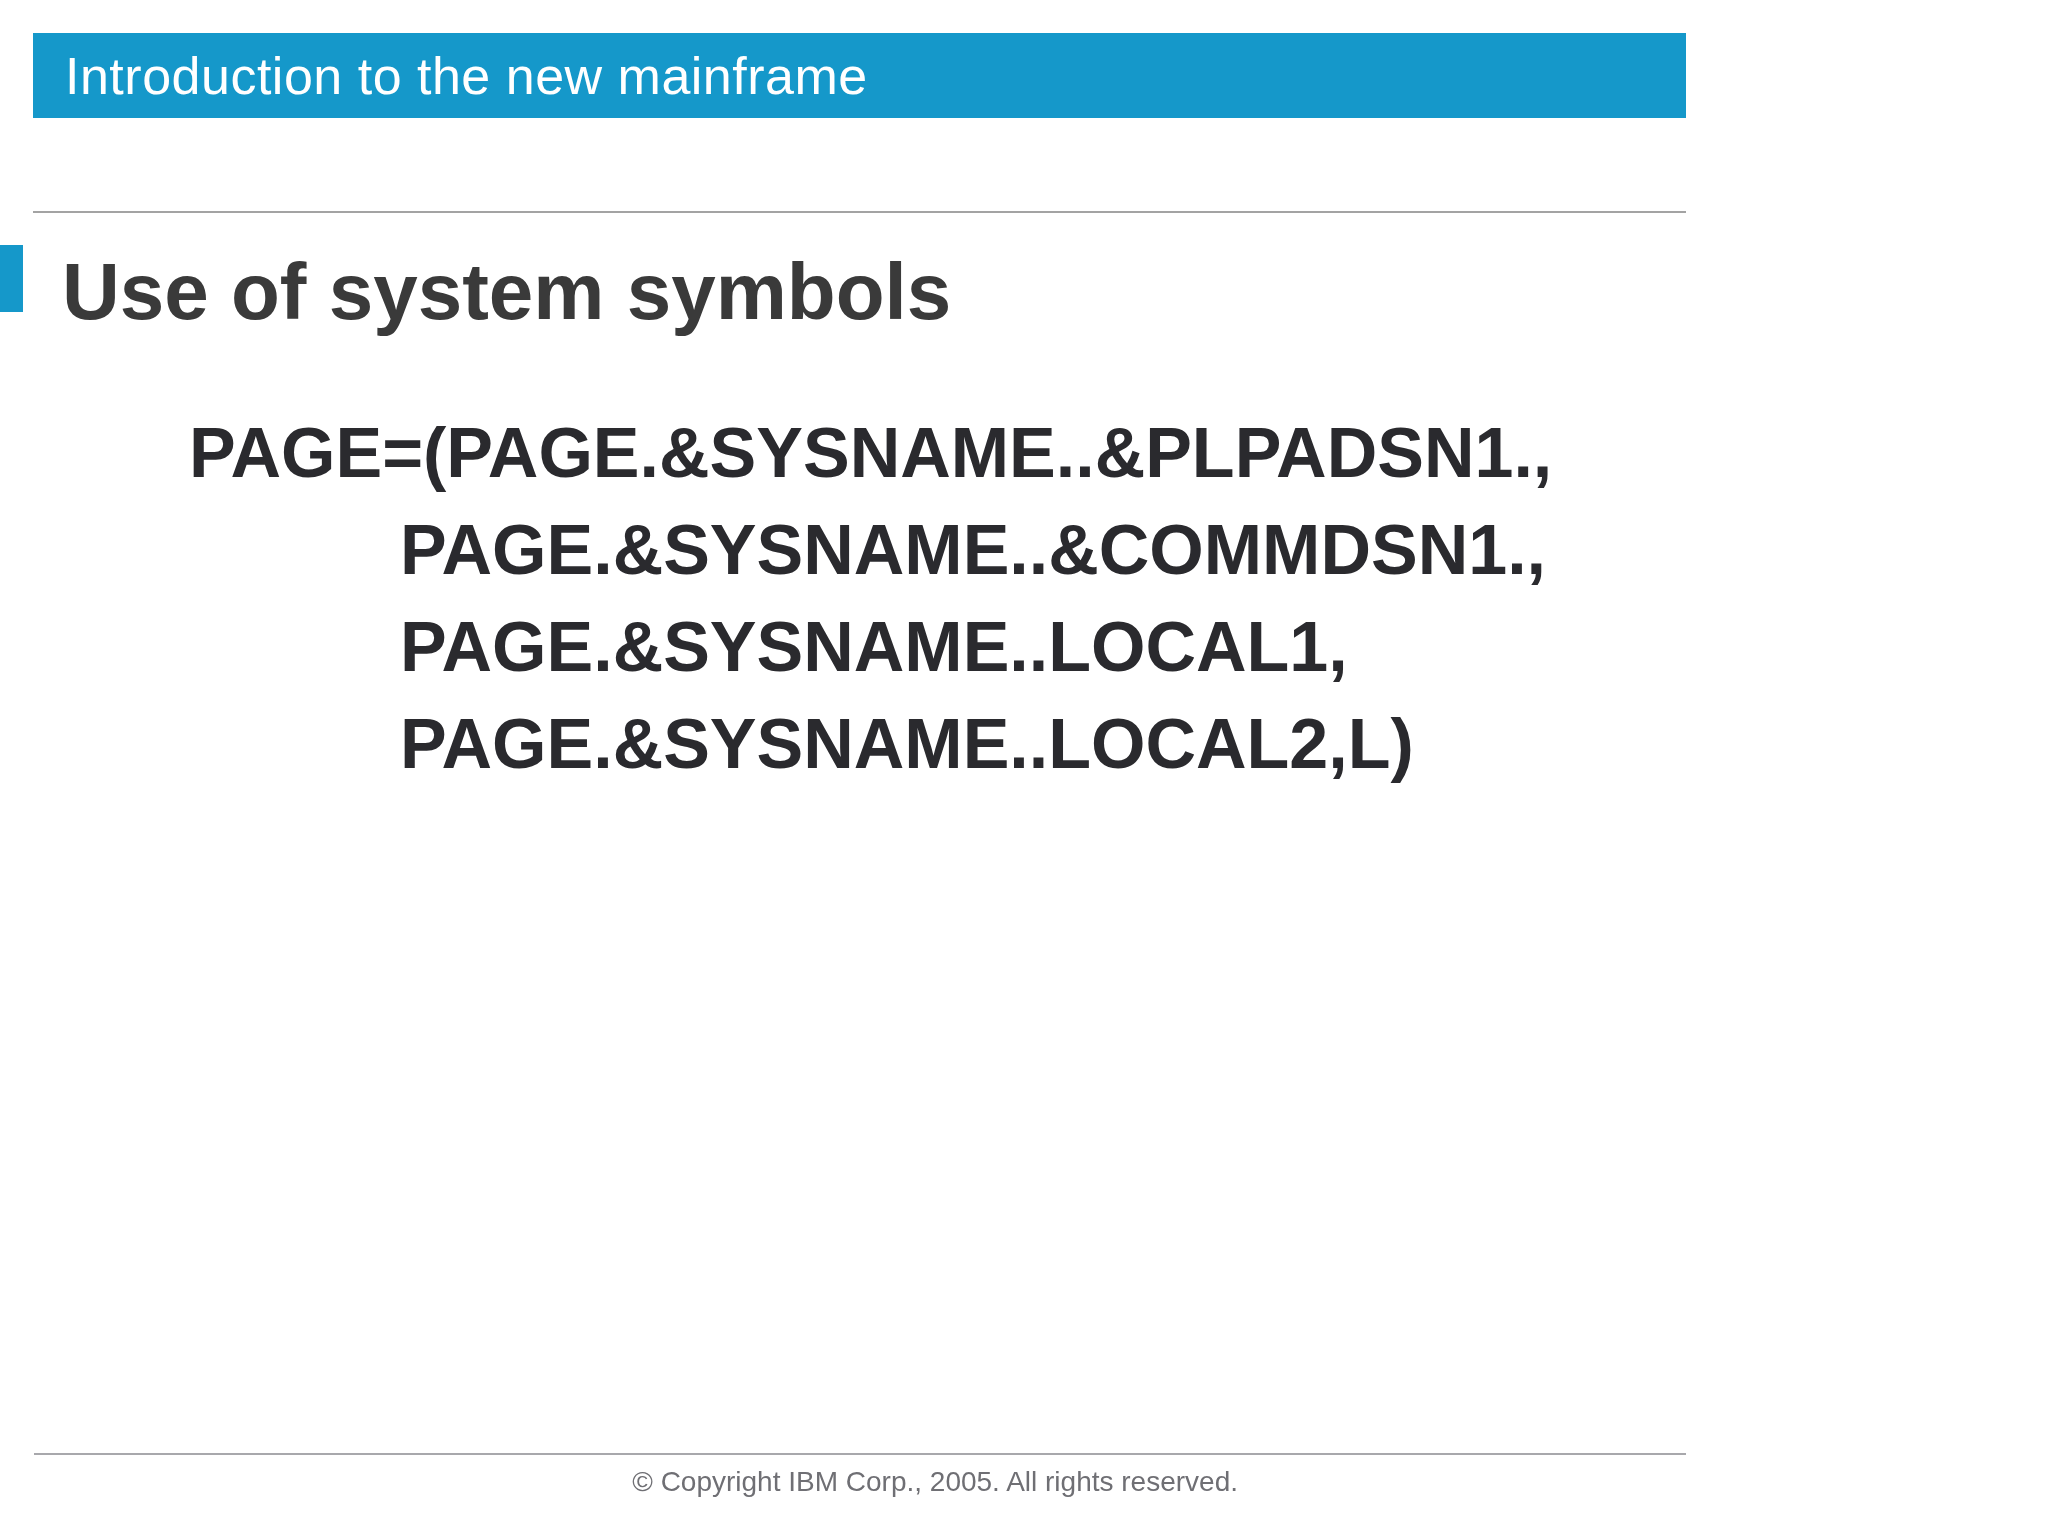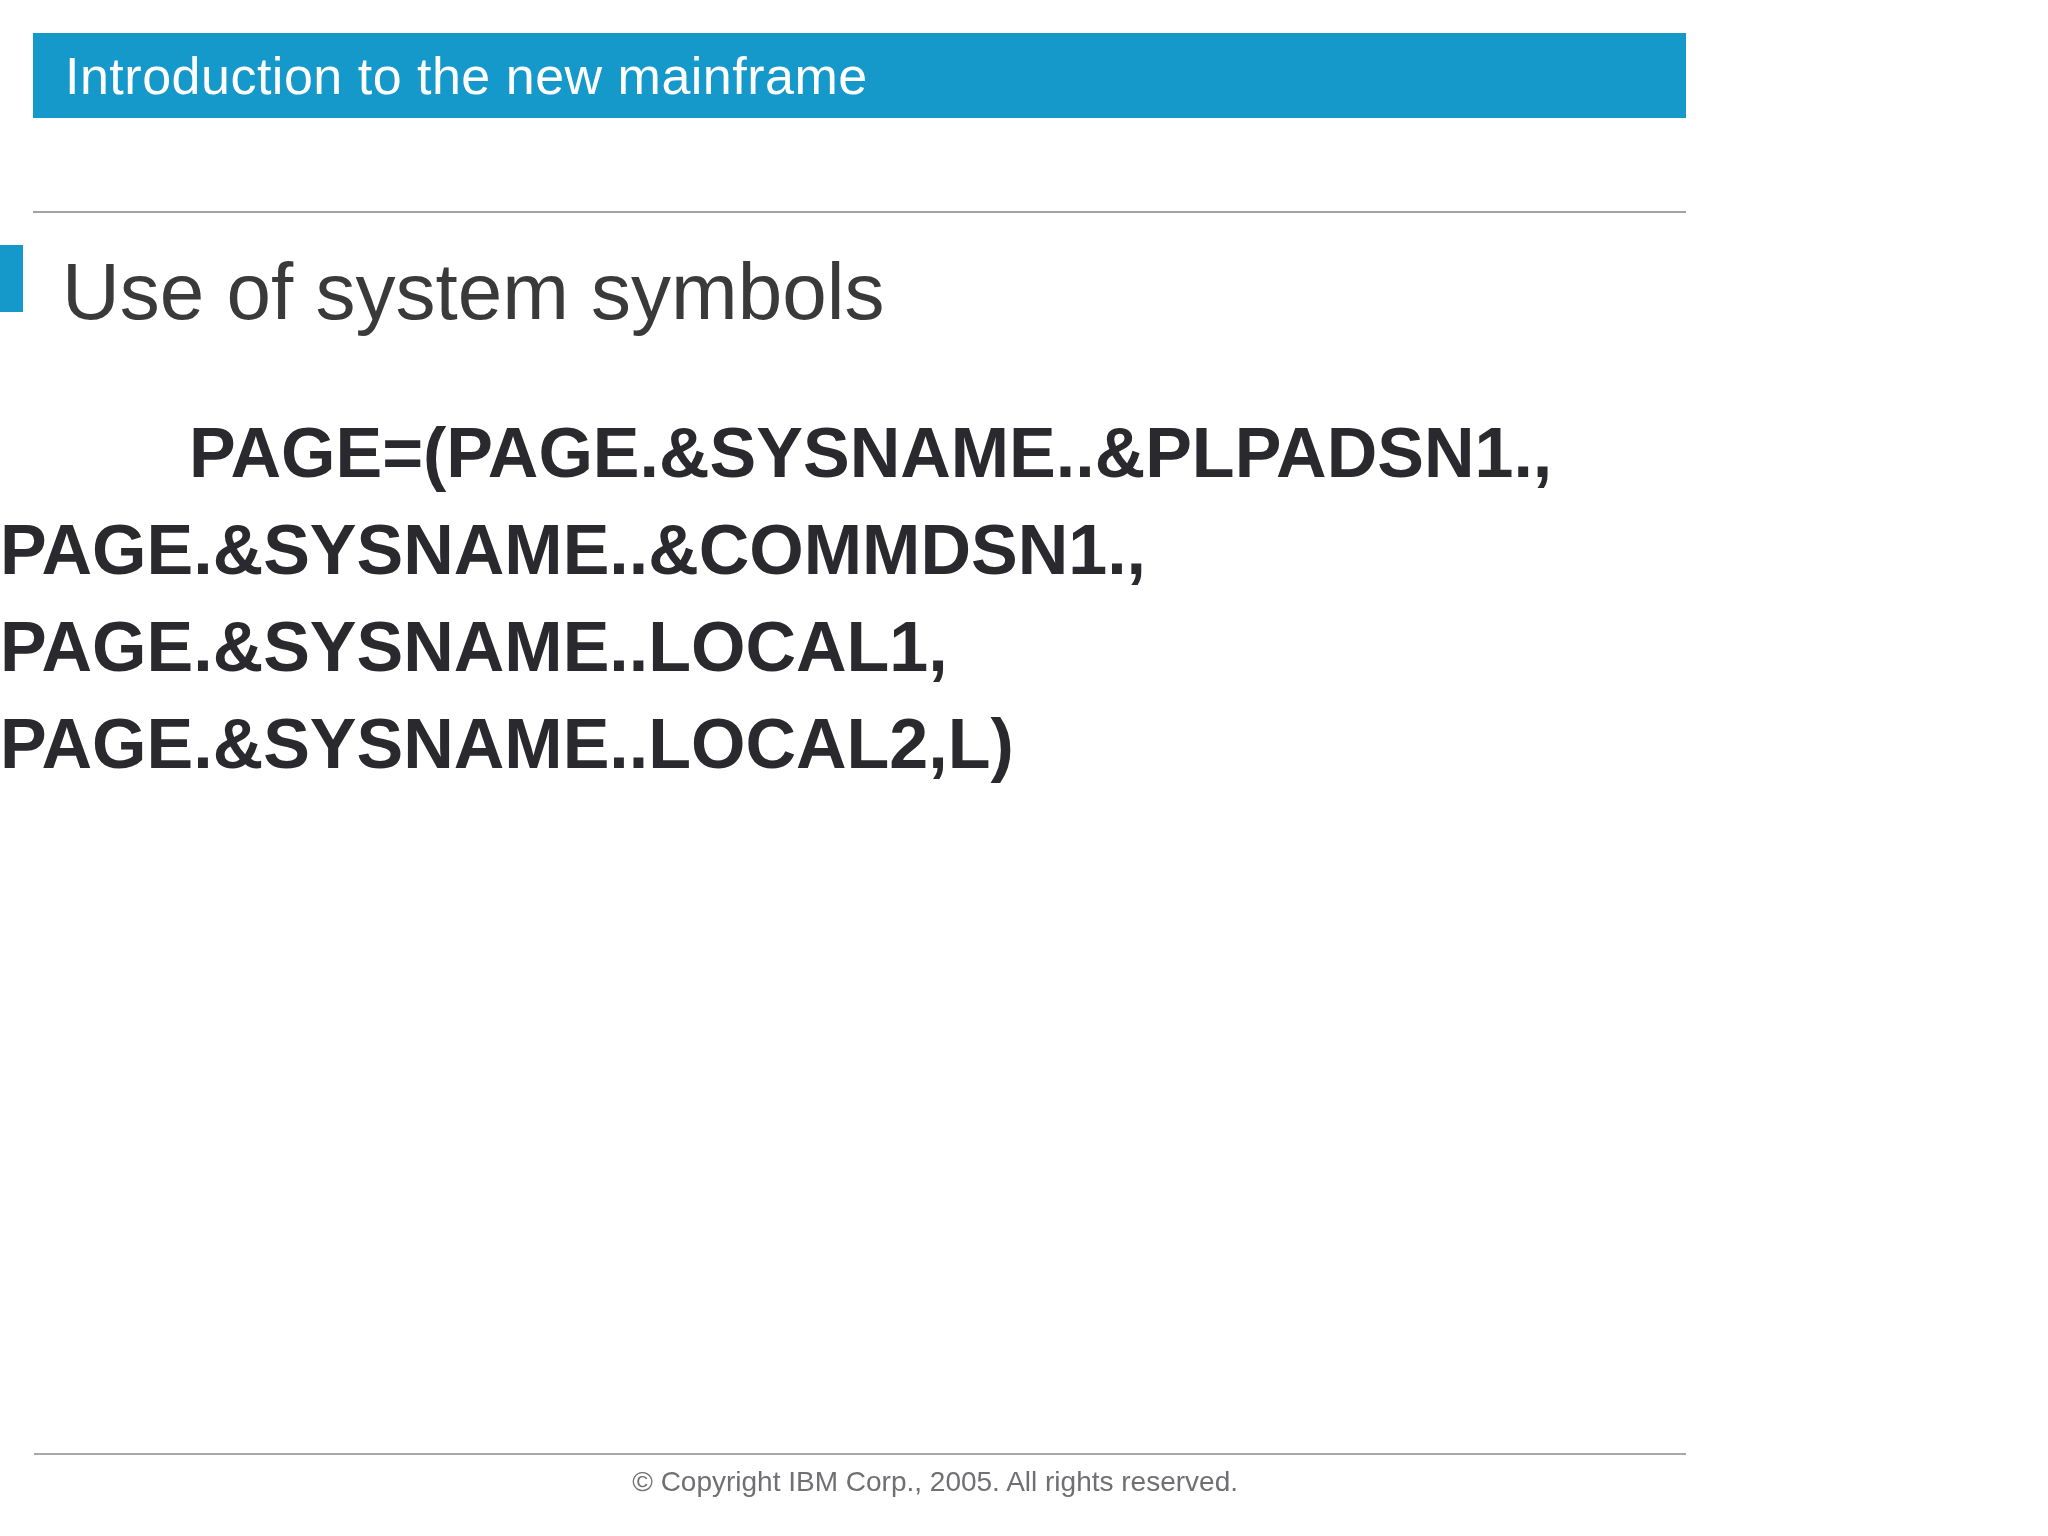--- a/index.html
+++ b/index.html
@@ -58,38 +58,38 @@
     width: 23px;
     height: 67px;
     background: #1598CA;
   }
   .slide-title {
     position: absolute;
     left: 62px;
     top: 237px;
     color: #3a3a3a;
     font-size: 80px;
-    font-weight: 400;
+    font-weight: 700;
     line-height: 80px;
     white-space: nowrap;
     margin-top: 15px;
   }
   
   .code-block {
     position: absolute;
     left: 0;
     top: 405px;
     width: 2048px;
     color: #2a2a2e;
     font-size: 70px;
     font-weight: 700;
     line-height: 97px;
     white-space: nowrap;
   }
-  .code-line { }
+  .code-line { padding-left: 400px; }
   .code-line.first { padding-left: 165px; margin-left: 24px; }
   
   .footer-divider {
     position: absolute;
     left: 34px;
     top: 1453px;
     width: 1981px;
     height: 2px;
     background: #a8a8ac;
   }

